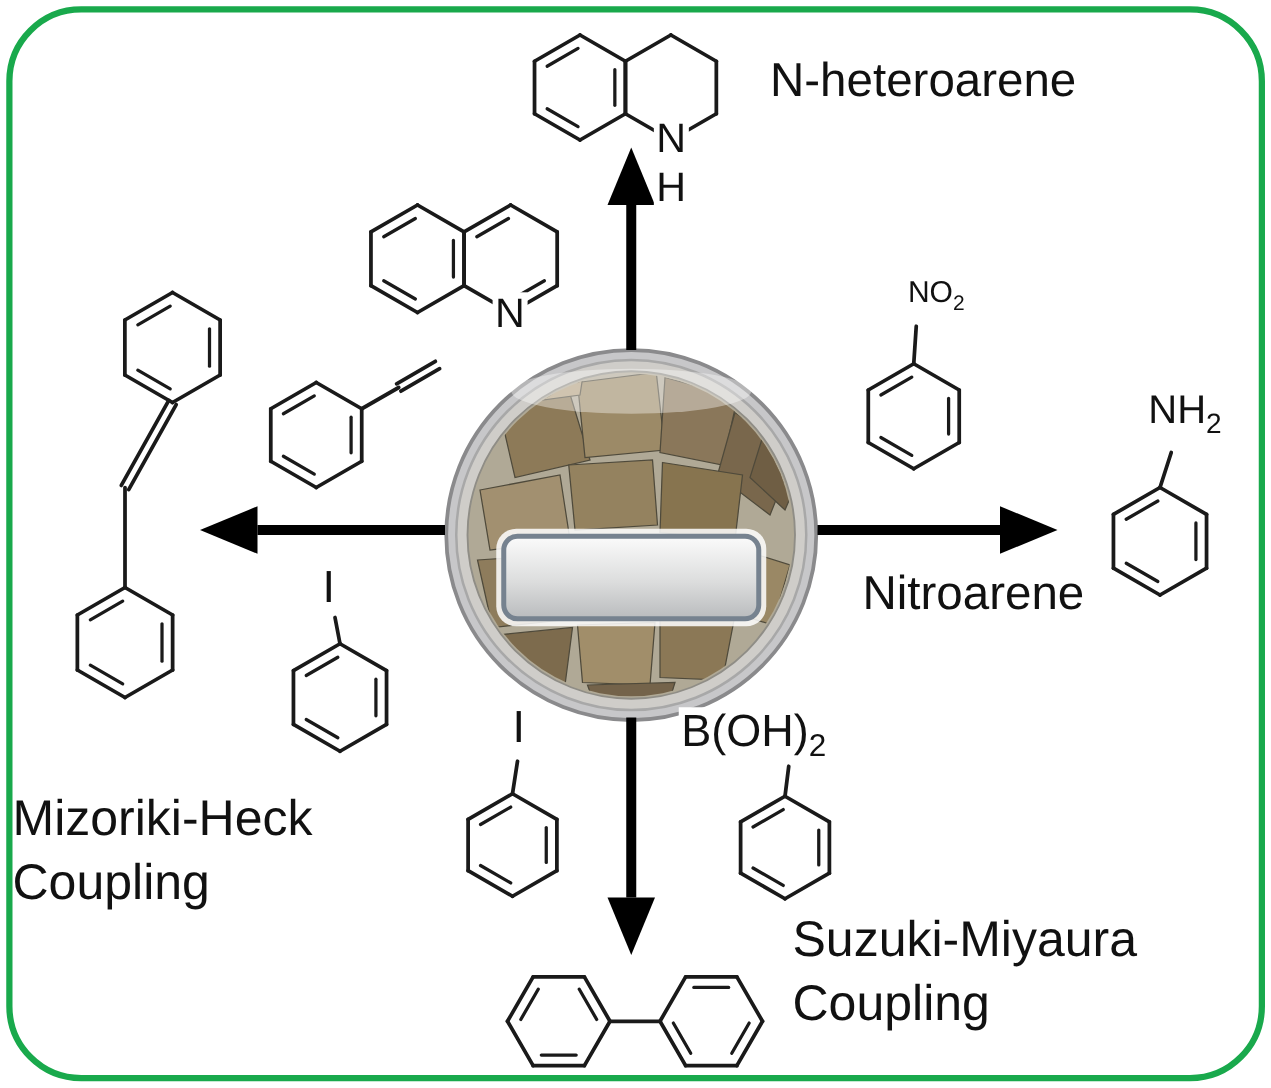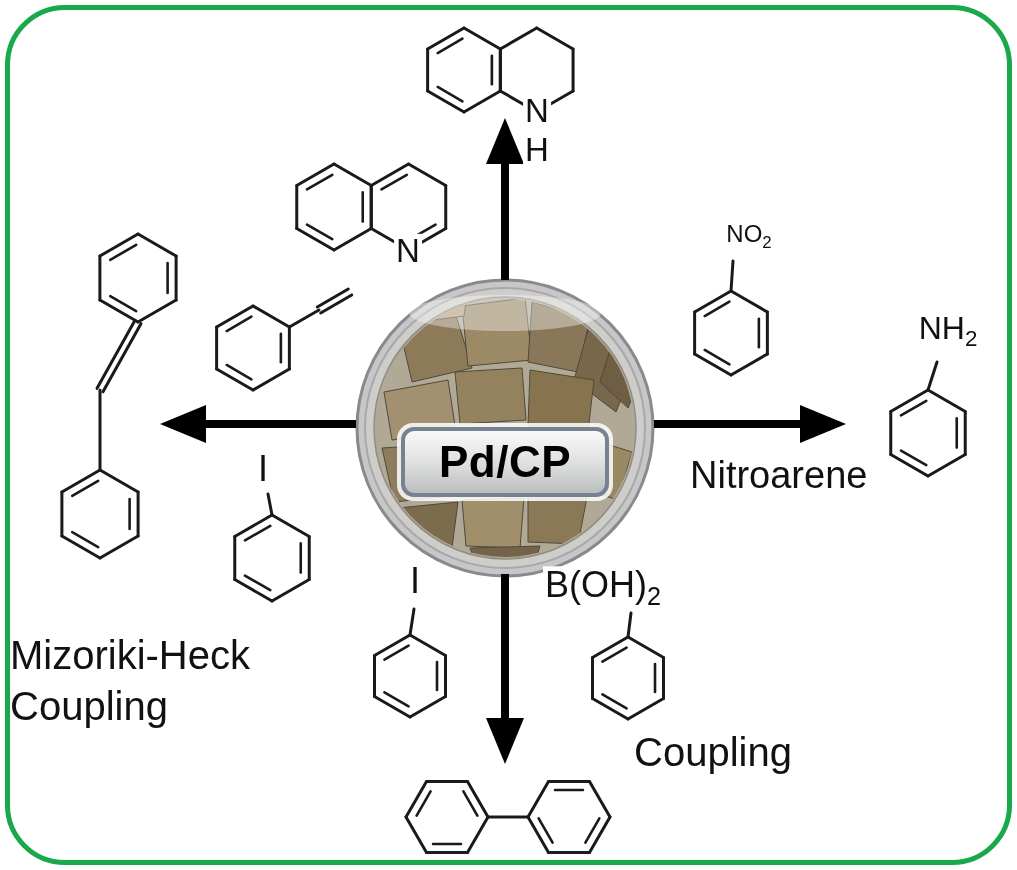--- a/index.html
+++ b/index.html
@@ -257,20 +257,21 @@
           <stop offset="100%" stop-color="#b9bbbd"></stop>
         </linearGradient>
         <clipPath id="dishClip">
           <circle cx="505" cy="428" r="129"></circle>
         </clipPath>
       </defs>
     </svg>
 
   <div class="frame" style="border-color: rgb(25, 169, 76);"></div>
 
+  <div class="lbl" style="left:616px;top:46px;font-size:38px">N-heteroarene</div>
 
   <div class="lbl ctr bgw" style="left:537px;top:111px;font-size:33px">N</div>
   <div class="lbl ctr bgw" style="left:537px;top:150px;font-size:33px">H</div>
 
   <div class="lbl ctr bgw" style="left:408px;top:251px;font-size:33px">N</div>
 
   <div class="lbl ctr bgw" style="left:749px;top:237px;font-size:24px">
     <span>NO</span><sub>2</sub>
   </div>
 
@@ -287,18 +288,18 @@
     <div>Coupling</div>
   </div>
 
   <div class="lbl ctr bgw" style="left:415px;top:581px;font-size:36px">I</div>
 
   <div class="lbl ctr bgw" style="left:603px;top:588px;font-size:36px">
     <span>B(OH)</span><sub>2</sub>
   </div>
 
   <div class="lbl two-line" style="left:634px;top:727px;width:364px;font-size:40px;line-height:51px">
+    <div>Suzuki-Miyaura</div>
     <div>Coupling</div>
   </div>
 
-  <div class="lbl ctr badge-label" style="left:505px;top:462px;font-size:44px">Pd/CP</div>
 
 </div>
 
 </body></html>

